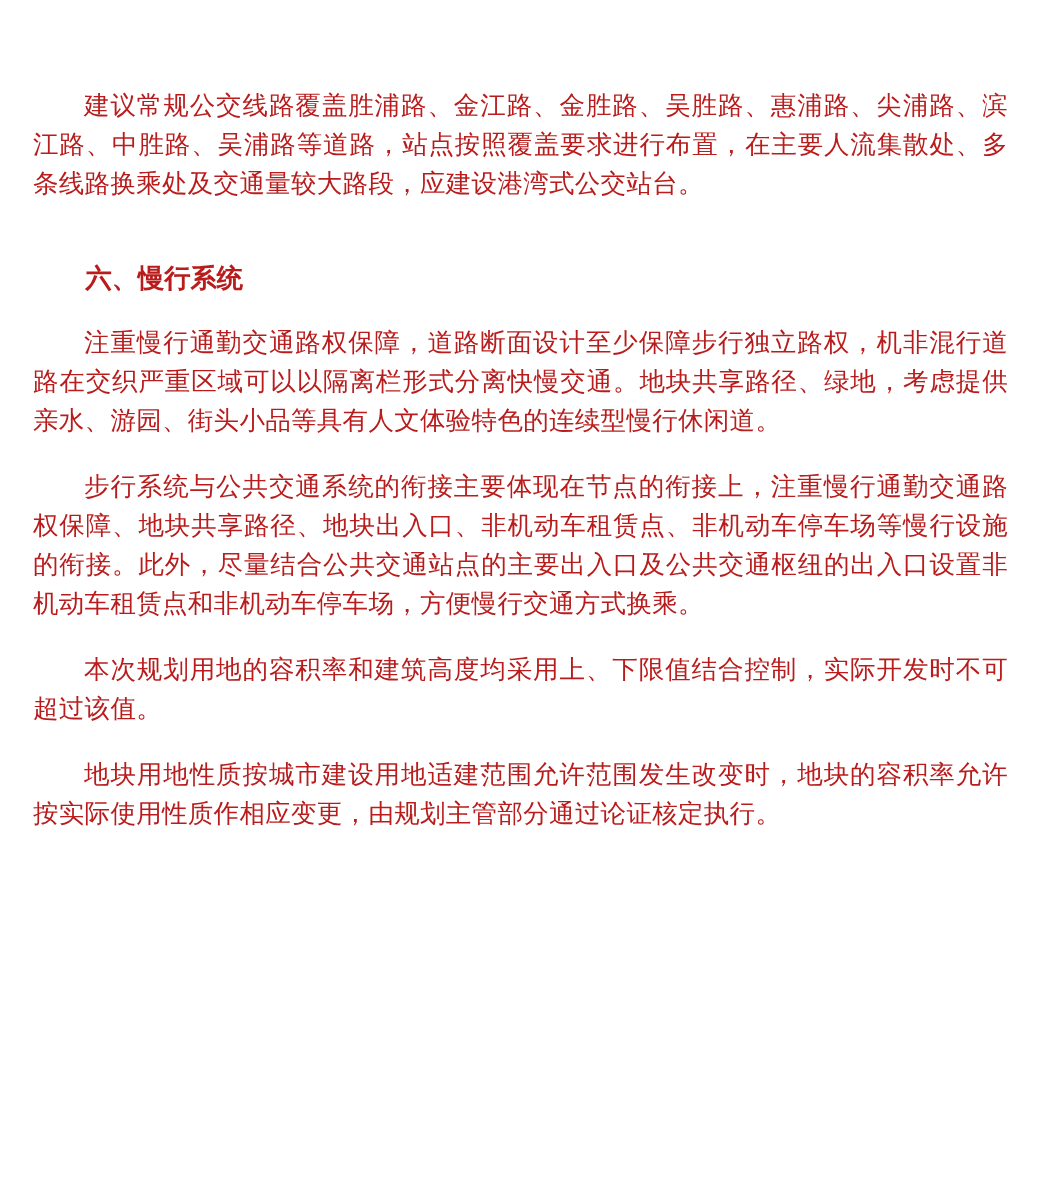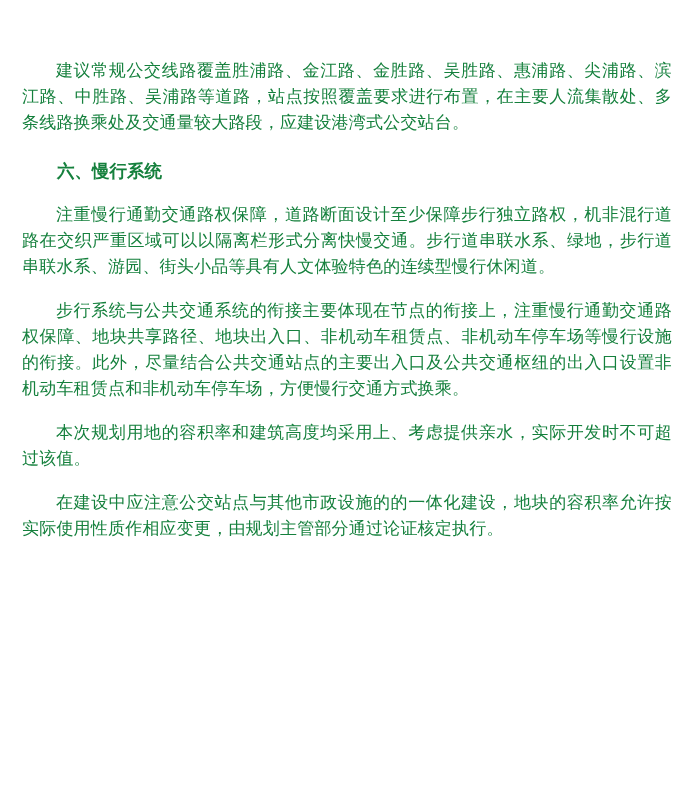--- a/index.html
+++ b/index.html
@@ -9,48 +9,48 @@
   }
   .page {
     position: relative;
     width: 694px;
     height: 791px;
     background: #ffffff;
     box-sizing: border-box;
     padding: 58px 22px 0 22px;
     overflow: hidden;
     font-family: "Liberation Serif", "DejaVu Serif", serif;
-    color: #15803d;
+    color: #b91c1c;
   }
   .para {
     margin: 0 0 18px 0;
     font-size: 17px;
     line-height: 26px;
     text-indent: 2em;
     text-align: justify;
     letter-spacing: 0.2px;
   }
   .heading {
-    margin: 22px 0 18px 0;
+    margin: 36px 0 18px 0;
     font-size: 17.5px;
     line-height: 26px;
     font-weight: bold;
     text-indent: 2em;
   }
 </style>
 </head>
 <body>
 
 <div class="page">
   <p class="para">建议常规公交线路覆盖胜浦路、金江路、金胜路、吴胜路、惠浦路、尖浦路、滨江路、中胜路、吴浦路等道路，站点按照覆盖要求进行布置，在主要人流集散处、多条线路换乘处及交通量较大路段，应建设港湾式公交站台。</p>
 
 
   <h2 class="heading">六、慢行系统</h2>
 
-  <p class="para">注重慢行通勤交通路权保障，道路断面设计至少保障步行独立路权，机非混行道路在交织严重区域可以以隔离栏形式分离快慢交通。步行道串联水系、绿地，步行道串联水系、游园、街头小品等具有人文体验特色的连续型慢行休闲道。</p>
+  <p class="para">注重慢行通勤交通路权保障，道路断面设计至少保障步行独立路权，机非混行道路在交织严重区域可以以隔离栏形式分离快慢交通。地块共享路径、绿地，考虑提供亲水、游园、街头小品等具有人文体验特色的连续型慢行休闲道。</p>
 
   <p class="para">步行系统与公共交通系统的衔接主要体现在节点的衔接上，注重慢行通勤交通路权保障、地块共享路径、地块出入口、非机动车租赁点、非机动车停车场等慢行设施的衔接。此外，尽量结合公共交通站点的主要出入口及公共交通枢纽的出入口设置非机动车租赁点和非机动车停车场，方便慢行交通方式换乘。</p>
 
 
-  <p class="para">本次规划用地的容积率和建筑高度均采用上、考虑提供亲水，实际开发时不可超过该值。</p>
+  <p class="para">本次规划用地的容积率和建筑高度均采用上、下限值结合控制，实际开发时不可超过该值。</p>
 
-  <p class="para">在建设中应注意公交站点与其他市政设施的的一体化建设，地块的容积率允许按实际使用性质作相应变更，由规划主管部分通过论证核定执行。</p>
+  <p class="para">地块用地性质按城市建设用地适建范围允许范围发生改变时，地块的容积率允许按实际使用性质作相应变更，由规划主管部分通过论证核定执行。</p>
 </div>
 
 </body></html>

